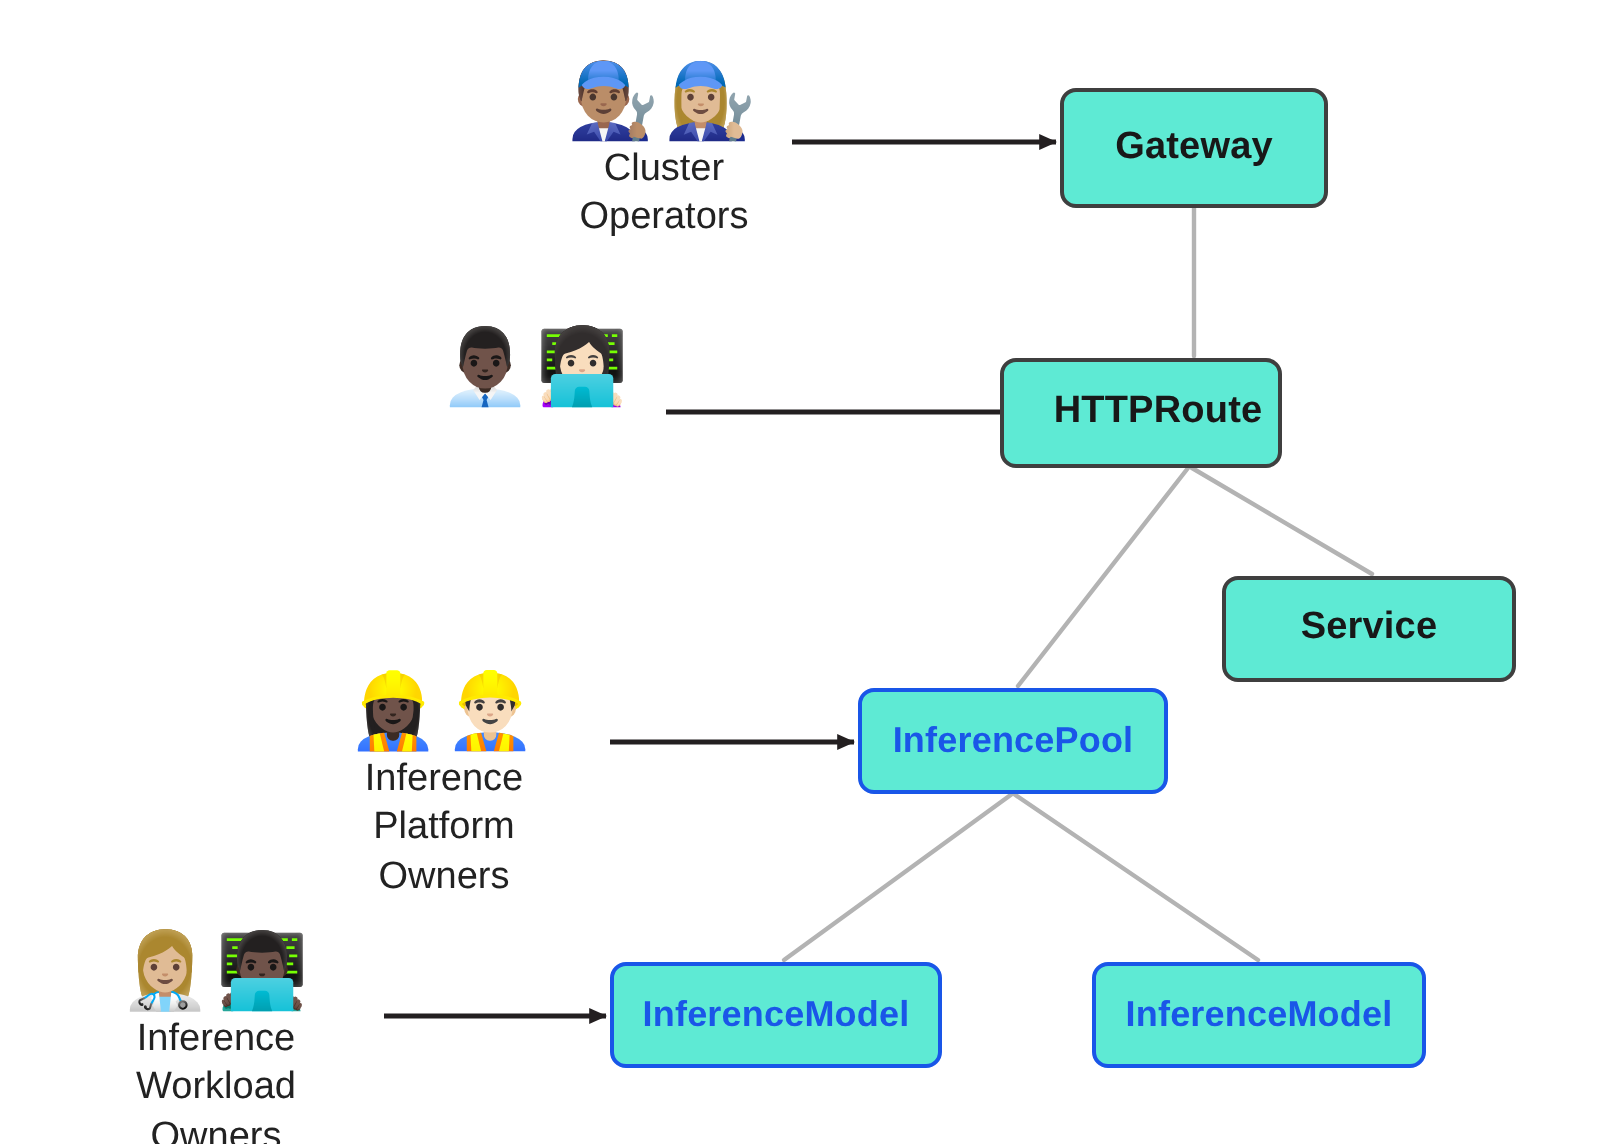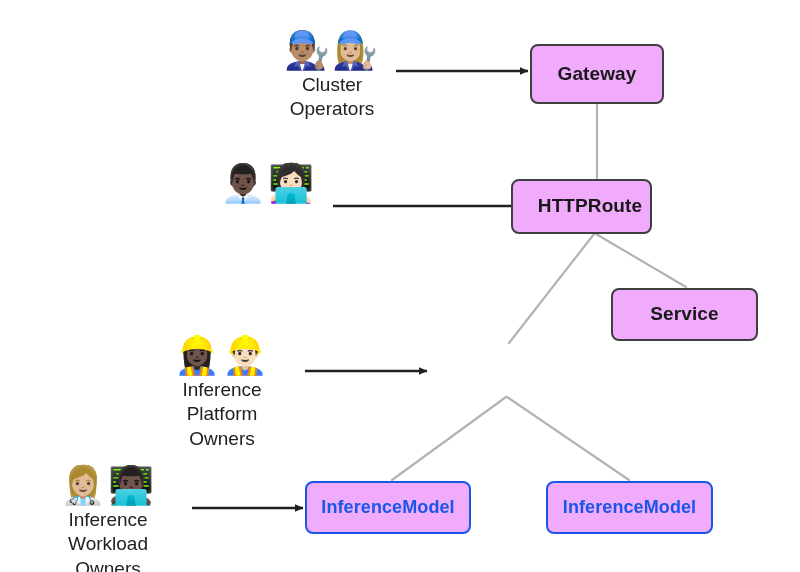--- a/index.html
+++ b/index.html
@@ -28,21 +28,21 @@
   }
 
   
   .node {
     position: absolute;
     box-sizing: border-box;
     display: flex;
     align-items: center;
     justify-content: center;
     border-radius: 8px;
-    background: #f0abfc;
+    background: #5eead4;
     text-align: center;
     z-index: 3;
   }
   .node .node-label {
     font-weight: bold;
     line-height: 1.1;
     letter-spacing: 0.1px;
     white-space: nowrap;
   }
   .node.core {
@@ -55,21 +55,21 @@
   .node.ext {
     border: 2px solid #1956e8;
   }
   .node.ext .node-label {
     color: #1a56e8;
     font-size: 18px;
   }
 
   
   #node-gateway        { left: 530px; top: 44px;  width: 134px; height: 60px; }
-  #node-httproute      { left: 511px; top: 179px; width: 141px; height: 55px; padding-left: 17px; }
+  #node-httproute      { left: 500px; top: 179px; width: 141px; height: 55px; padding-left: 17px; }
   #node-service        { left: 611px; top: 288px; width: 147px; height: 53px; }
   #node-inferencepool  { left: 429px; top: 344px; width: 155px; height: 53px; }
   #node-inferencemodel-left  { left: 305px; top: 481px; width: 166px; height: 53px; }
   #node-inferencemodel-right { left: 546px; top: 481px; width: 167px; height: 53px; }
 
   
   .persona {
     position: absolute;
     display: flex;
     flex-direction: column;
@@ -131,20 +131,23 @@
   </div>
 
   <div class="node core" id="node-httproute">
     <span class="node-label">HTTPRoute</span>
   </div>
 
   <div class="node core" id="node-service">
     <span class="node-label">Service</span>
   </div>
 
+  <div class="node ext" id="node-inferencepool">
+    <span class="node-label">InferencePool</span>
+  </div>
 
   <div class="node ext" id="node-inferencemodel-left">
     <span class="node-label">InferenceModel</span>
   </div>
 
   <div class="node ext" id="node-inferencemodel-right">
     <span class="node-label">InferenceModel</span>
   </div>
 
   <div class="persona" id="persona-cluster-operators">

